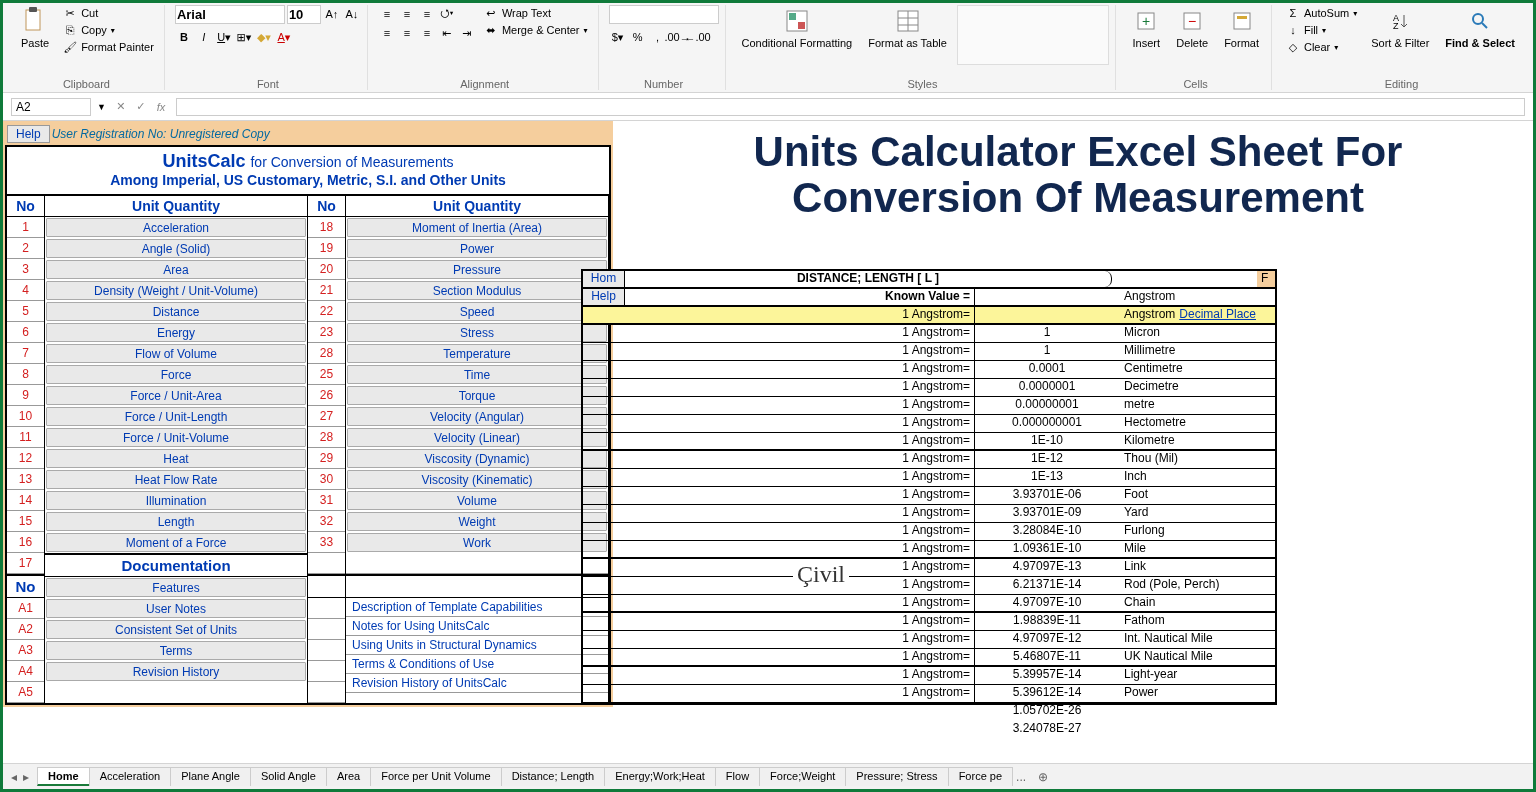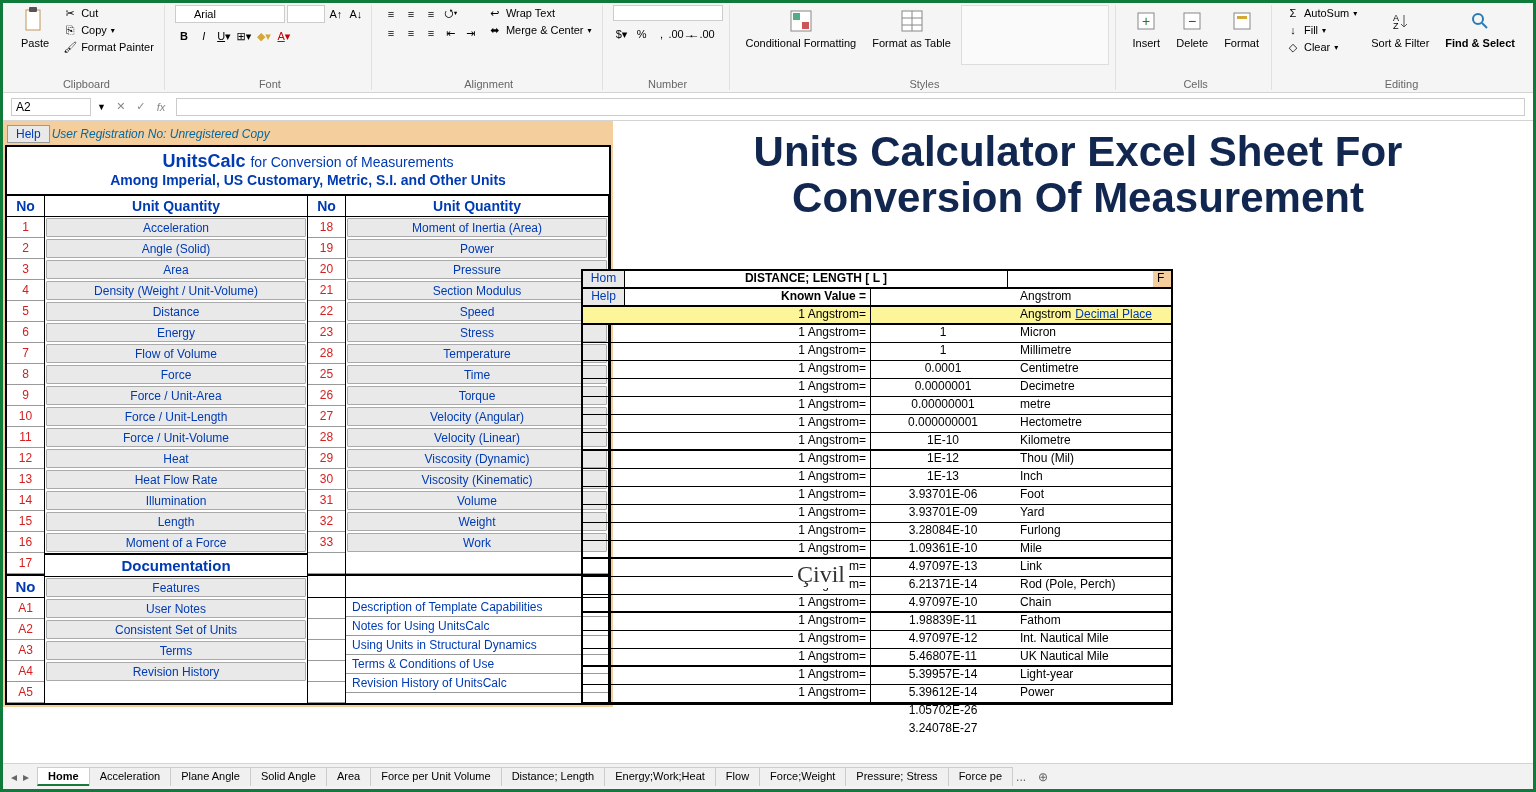--- a/index.html
+++ b/index.html
@@ -7,21 +7,21 @@
 .ribbon { background: #f5f5f5; border-bottom: 1px solid #d4d4d4; padding: 2px 6px 2px 6px; height: 90px; display: flex; gap: 4px; }
 .ribbon-group { display: flex; flex-direction: column; justify-content: space-between; align-items: center; padding: 0 6px; border-right: 1px solid #e0e0e0; }
 .ribbon-group-body { display: flex; flex-direction: row; align-items: flex-start; gap: 4px; height: 66px; }
 .ribbon-group-label { font-size: 11px; color: #666; padding-top: 2px; }
 .big-btn { display:flex; flex-direction:column; align-items:center; gap:2px; padding:2px 6px; cursor:pointer; }
 .big-btn .icon { width:28px; height:28px; display:flex; align-items:center; justify-content:center; }
 .big-btn span { font-size:11px;}
 .small-row { display:flex; flex-direction:column; gap:1px; }
 .small-btn { display:flex; align-items:center; gap:4px; font-size:11px; padding:1px 4px; cursor:pointer; white-space:nowrap;}
 .small-btn .icon { width:14px; height:14px; display:inline-flex; align-items:center; justify-content:center;}
-.dropdown { border:1px solid #ccc; background:#fff; font-size:11px; padding:1px 18px; }
+.dropdown { border:1px solid #ccc; background:#fff; font-size:13px; padding:1px 1px;font-weight:bold; }
 .tiny-icon-btn { width:18px; height:18px; display:inline-flex; align-items:center; justify-content:center; font-size:11px; cursor:pointer;}
 .tiny-row { display:flex; gap:2px; }
 
 .name-box-row { display:flex; align-items:center; gap:6px; padding:3px 8px; background:#fff; border-bottom:1px solid #d4d4d4; height:28px;}
 .name-box { width:80px; border:1px solid #ccc; background:#fff; padding:1px 4px; font-size:12px;}
 .formula-icons { display:flex; gap:2px; color:#888; }
 .formula-bar { flex:1; border:1px solid #ccc; background:#fff; height:18px; padding:1px 4px; font-size:12px;}
 
 .content { position:relative; height:calc(792px - 90px - 28px - 26px - 3px - 3px); overflow:hidden; background:#fff;}
 .left-pane { position:absolute; left:0; top:0; width:610px; background:#f5ce9d; padding:2px; }
@@ -33,21 +33,21 @@
 .uq-table { display:flex; gap:0; border:2px solid #000; background:#fff;}
 .uq-col { display:flex; flex-direction:column; border-right:1px solid #000;}
 .uq-head { background:#fff; color:#003bb3; font-weight:bold; font-size:14px; text-align:center; border-bottom:1px solid #000; padding:2px 4px; white-space:nowrap;}
 .uq-cell { text-align:center; padding:1px 4px; border-bottom:1px solid #999; font-size:12px; height:21px; line-height:18px;}
 .uq-cell.num { color:#d42020;}
 .uq-cell.btn { color:#003bb3; background:#e9e9e9; border:1px solid #aaa; margin:1px; cursor:pointer; height:19px; line-height:16px; border-radius:1px;}
 .doc-head { background:#fff; color:#003bb3; font-weight:bold; font-size:15px; text-align:center; padding:2px 4px; border-top:2px solid #000; border-bottom:1px solid #000;}
 .doc-desc { color:#003bb3; font-size:12px; padding:2px 6px; border-bottom:1px solid #999;}
 
 .right-title { position:absolute; left:640px; top:8px; width:870px; text-align:center; color:#11274f; font-family:Arial; font-weight:900; font-size:42px; line-height:1.1;}
-.right-table { position:absolute; left:578px; top:148px; width:592px; border:2px solid #000;}
+.right-table { position:absolute; left:578px; top:148px; width:696px; border:2px solid #000;}
 .rt-row { display:flex; border-bottom:1px solid #000; height:18px; font-size:12px;}
 .rt-row.thick { border-bottom:2px solid #000;}
 .rt-c1 { width:42px; text-align:center; border-right:1px solid #000; background:#e9e9e9; color:#003bb3; cursor:pointer;}
 .rt-c2 { flex:1; text-align:center; border-right:1px solid #000;}
 .rt-c3 { width:145px; text-align:center; border-right:1px solid #000;margin-top:36px;}
 .rt-c4 { width:155px; padding-left:4px;}
 .rt-link { color:#003bb3; text-decoration:underline; cursor:pointer;}
 .rt-right { text-align:right; padding-right:4px;}
 .bg-green { background:#c5f0b5;}
 .bg-yellow { background:#fcf59a;}
@@ -403,21 +403,21 @@
   </div>
 
   <div class="right-title">
     <div>Units Calculator Excel Sheet For</div>
     <div>Conversion Of Measurement</div>
   </div>
 
   <div class="right-table" id="conv-table">
       <div class="rt-row thick">
         <div class="rt-c1">Hom</div>
-        <div class="rt-c2" style="font-weight:bold;">DISTANCE; LENGTH [ L ]</div>
+        <div class="rt-c2" style="font-weight:bold;border-radius:7px;">DISTANCE; LENGTH [ L ]</div>
         <div class="rt-c3 rt-link" style="text-align:right;">Decimal Place</div>
         <div class="rt-c4" style="width:18px; background:#f5ce9d;">F</div>
       </div>
       <div class="rt-row thick">
         <div class="rt-c1">Help</div>
         <div class="rt-c2 rt-right" style="font-weight:bold;">Known Value =</div>
         <div class="rt-c3 bg-green">1</div>
         <div class="rt-c4">Angstrom</div>
       </div>
       <div class="rt-row thick" style="background:#fcf59a;">

